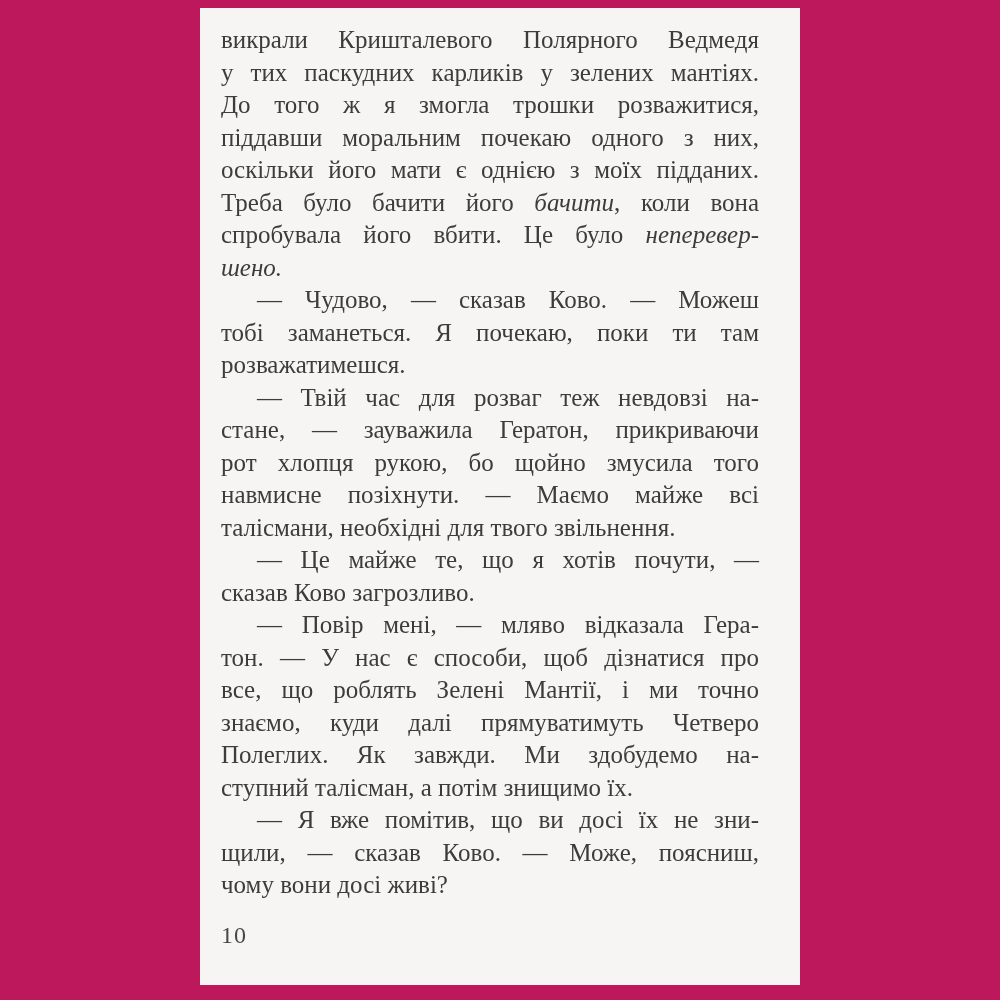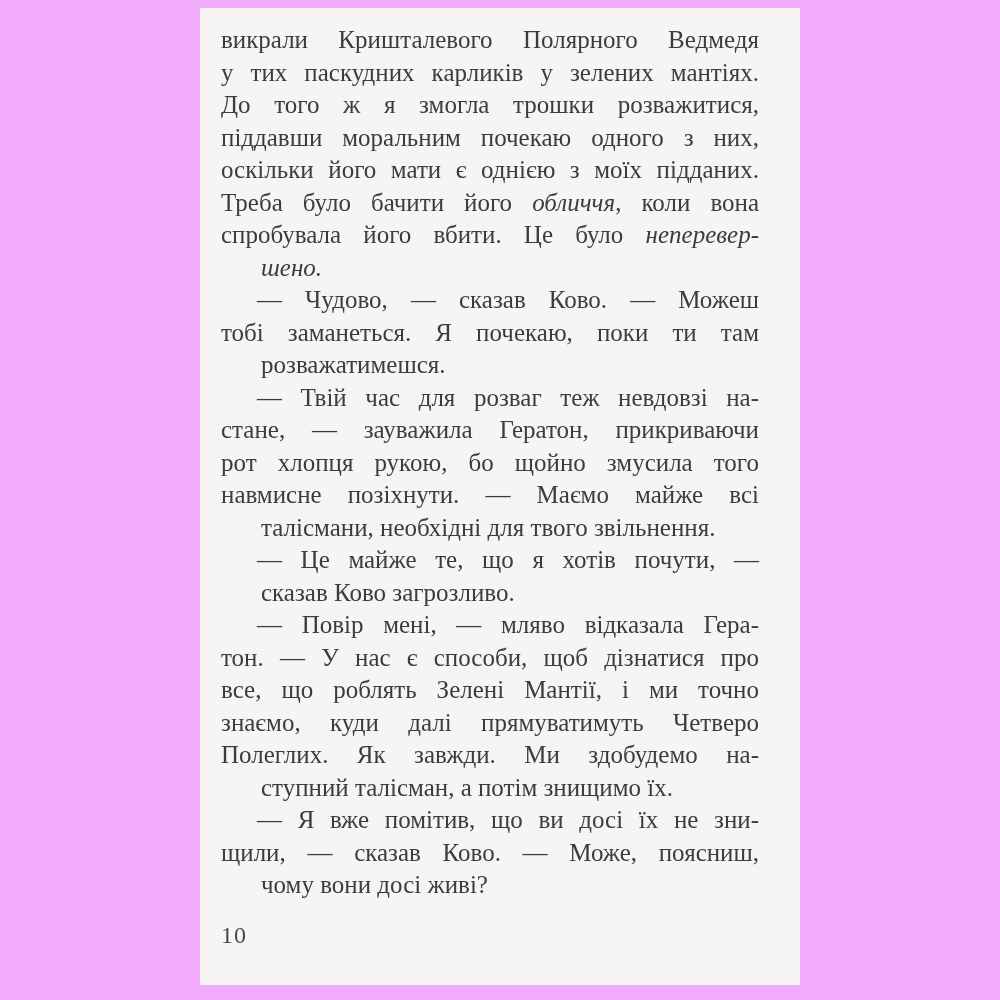--- a/index.html
+++ b/index.html
@@ -8,21 +8,21 @@
     background: #ffffff;
     width: 1000px;
     height: 1000px;
     overflow: hidden;
     font-family: "Liberation Serif", "DejaVu Serif", serif;
   }
   .canvas {
     position: relative;
     width: 1000px;
     height: 1000px;
-    background: #f0abfc;
+    background: #be185d;
   }
   .book-page {
     position: absolute;
     left: 200px;
     top: 8px;
     width: 600px;
     height: 977px;
     background: #f6f5f3;
     box-sizing: border-box;
     padding: 16px 41px 0 21px;
@@ -42,21 +42,20 @@
     text-align: justify;
     text-align-last: justify;
     white-space: normal;
     color: #3c3c3c;
   }
   .line.indent {
     text-indent: 36px;
   }
   .line.end {
     text-align-last: left;
-    margin-left: 40px;
   }
   .it {
     font-style: italic;
   }
   .page-number {
     margin-top: 18px;
     font-size: 24px;
     line-height: 30px;
     color: #474747;
     letter-spacing: 1px;
@@ -67,21 +66,21 @@
 
 <div class="canvas">
   <div class="book-page">
     <div class="text-block">
         <div class="para">
           <div class="line"><span>викрали Кришталевого Полярного Ведмедя</span></div>
           <div class="line"><span>у тих паскудних карликів у зелених мантіях.</span></div>
           <div class="line"><span>До того ж я змогла трошки розважитися,</span></div>
           <div class="line"><span>піддавши моральним почекаю одного з них,</span></div>
           <div class="line"><span>оскільки його мати є однією з моїх підданих.</span></div>
-          <div class="line"><span>Треба було бачити його </span><span class="it">обличчя</span><span>, коли вона</span></div>
+          <div class="line"><span>Треба було бачити його </span><span class="it">бачити</span><span>, коли вона</span></div>
           <div class="line"><span>спробувала його вбити. Це було </span><span class="it">неперевер-</span></div>
           <div class="line end"><span class="it">шено.</span></div>
         </div>
         <div class="para">
           <div class="line indent"><span>— Чудово, — сказав Ково. — Можеш</span></div>
           <div class="line"><span>тобі заманеться. Я почекаю, поки ти там</span></div>
           <div class="line end"><span>розважатимешся.</span></div>
         </div>
         <div class="para">
           <div class="line indent"><span>— Твій час для розваг теж невдовзі на-</span></div>

